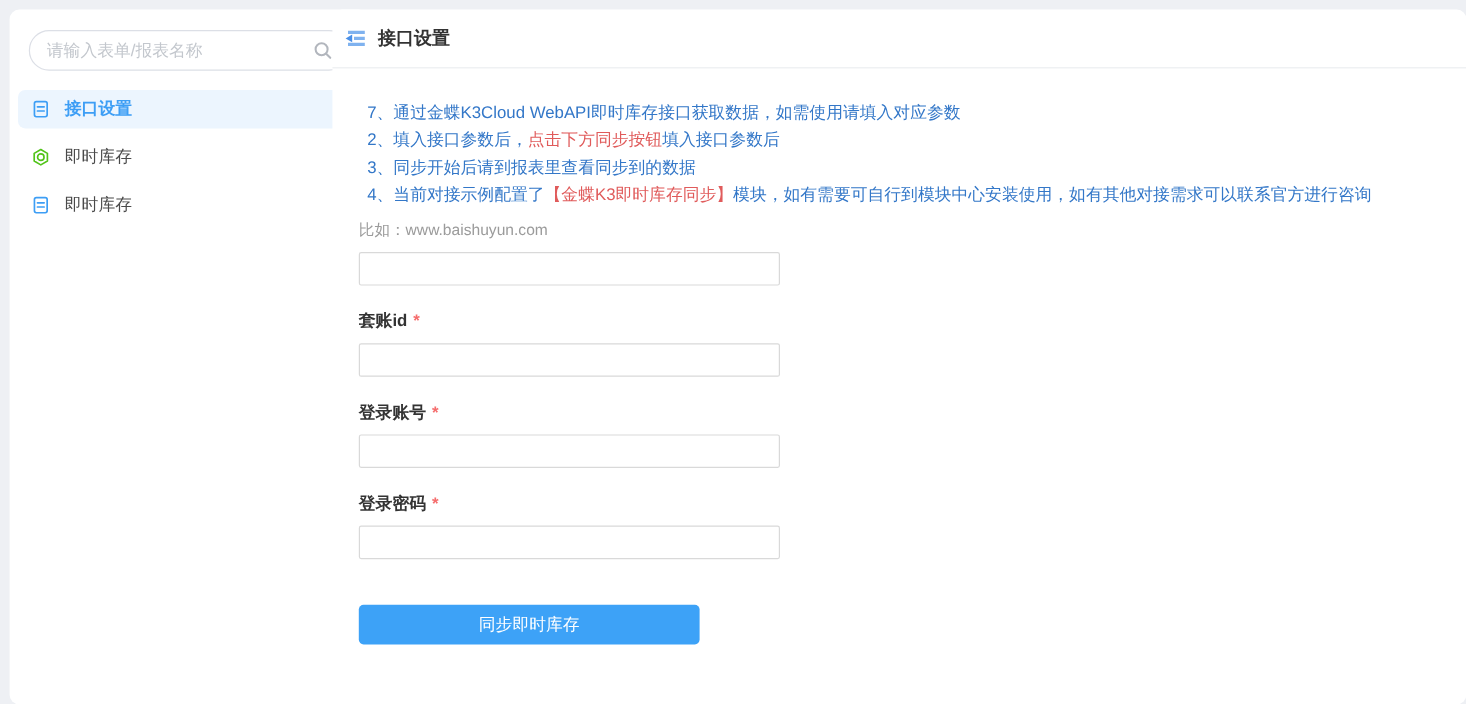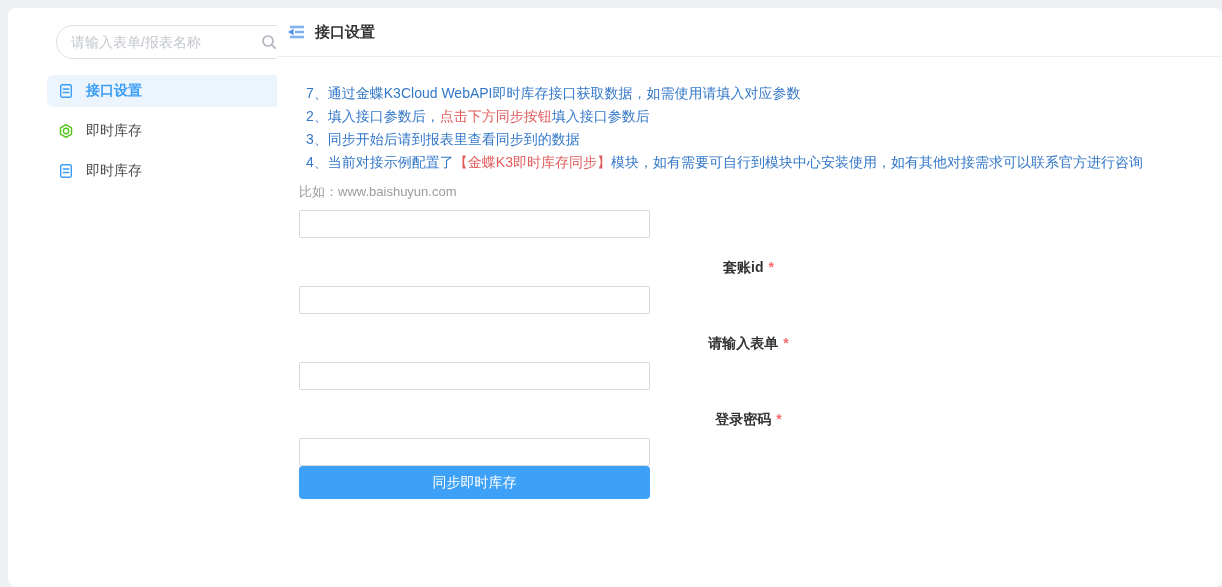--- a/index.html
+++ b/index.html
@@ -11,21 +11,21 @@
     position: relative;
   }
   .card {
     position: absolute;
     top: 8px;
     background: #ffffff;
     border-radius: 8px;
     height: 579px;
   }
   
-  .sidebar { left: 8px; width: 299px; padding-left: 32px; }
+  .sidebar { left: 8px; width: 299px; }
   .search-wrap {
     margin: 17px 16px 12px 16px;
     height: 34px;
     border: 1px solid #dcdfe6;
     border-radius: 17px;
     display: flex;
     align-items: center;
     padding: 0 12px 0 14px;
     background: #fff;
   }
@@ -101,23 +101,24 @@
     width: 351px;
     height: 28px;
     border: 1px solid #d9d9d9;
     border-radius: 2px;
     outline: none;
     padding: 0 8px;
     font-size: 13px;
     font-family: inherit;
     color: #333;
   }
-  .fgap { margin-top: 21px; text-align: center; }
+  .fgap { margin-top: 21px; }
   .submit-btn {
-    width: 351px;
+    margin-top: 38px;
+    width: 284px;
     height: 33px;
     background: #3da2f7;
     color: #ffffff;
     border: none;
     border-radius: 4px;
     font-size: 14px;
     font-family: inherit;
     cursor: pointer;
   }
 </style>
@@ -196,21 +197,21 @@
     <input class="field-input" type="text" value="" style="">
 
     
     <div class="field-label fgap">
       <span>套账id</span><span class="req">*</span>
     </div>
     <input class="field-input" type="text" value="" style="">
 
     
     <div class="field-label fgap">
-      <span>请输入表单</span><span class="req">*</span>
+      <span>登录账号</span><span class="req">*</span>
     </div>
     <input class="field-input" type="text" value="" style="">
 
     
     <div class="field-label fgap">
       <span>登录密码</span><span class="req">*</span>
     </div>
     <input class="field-input" type="text" value="" style="">
 
     <button class="submit-btn">同步即时库存</button>

